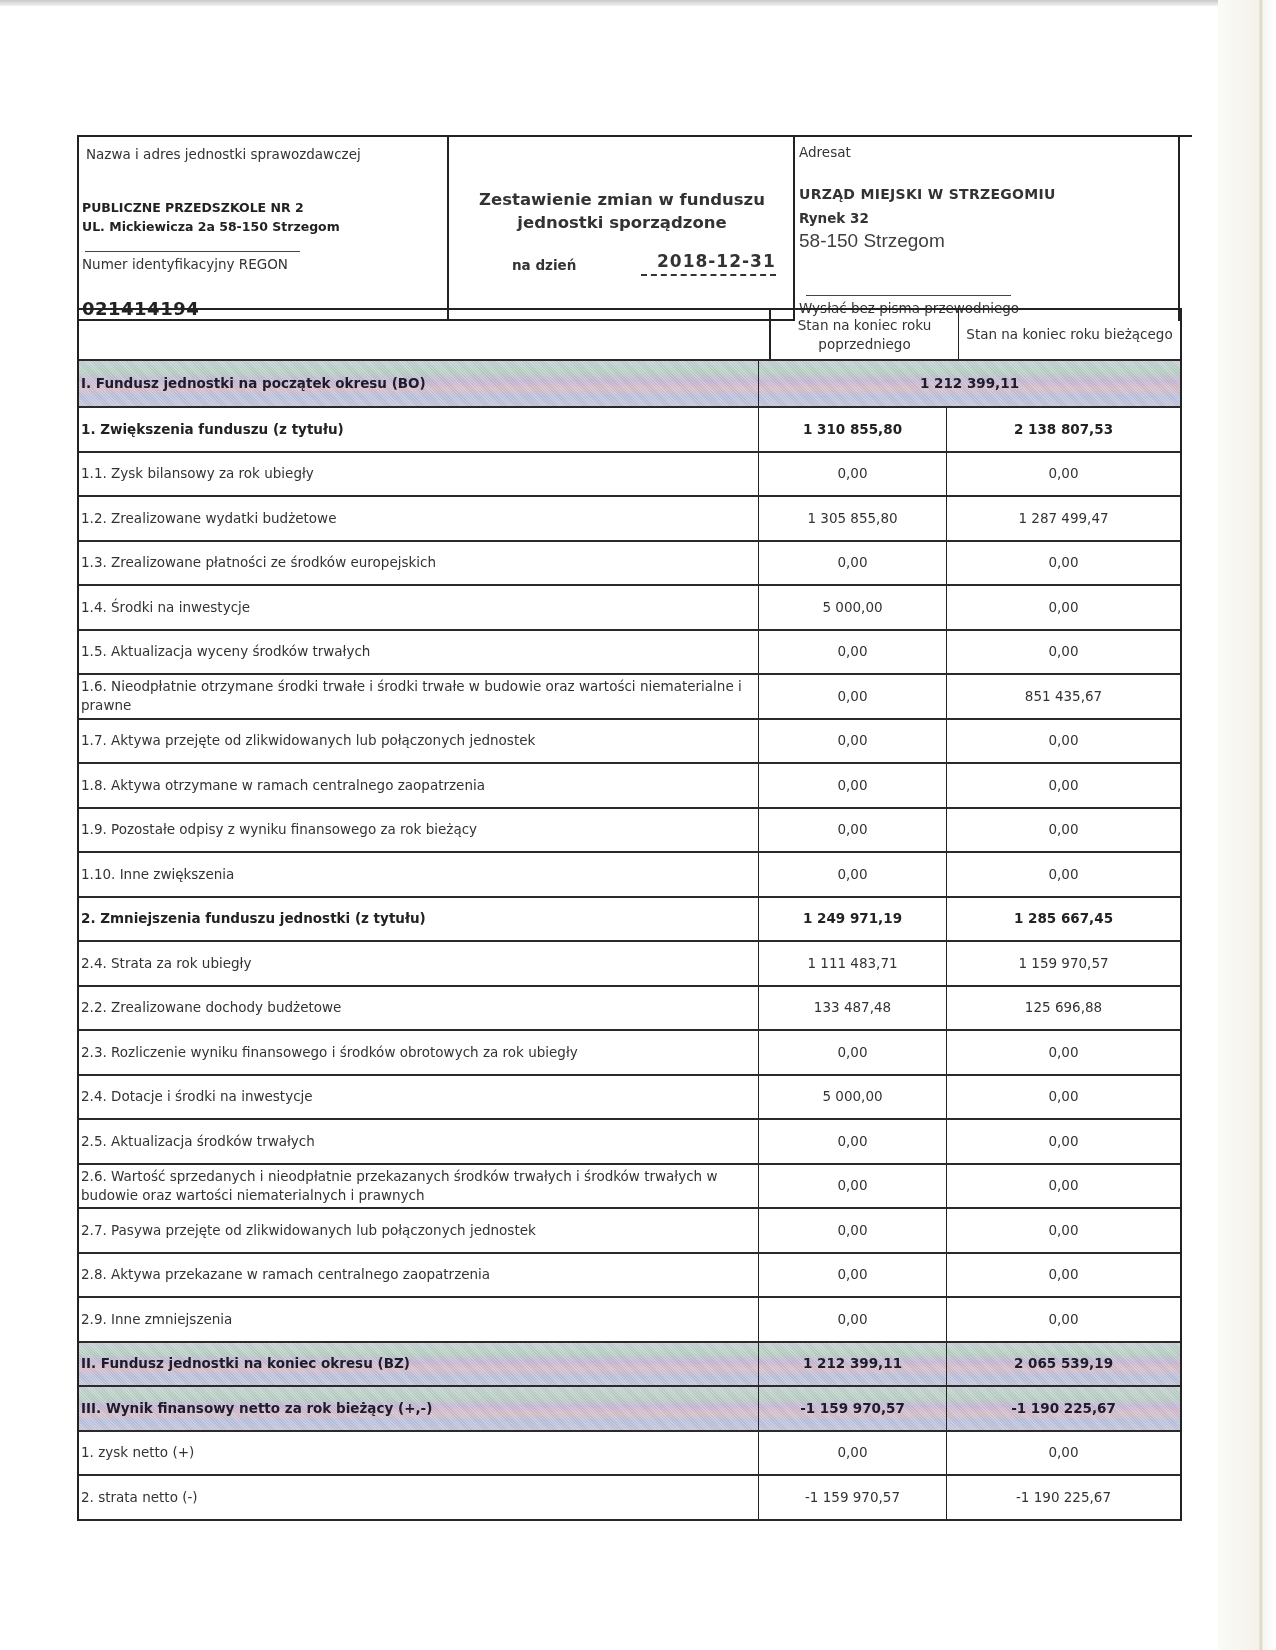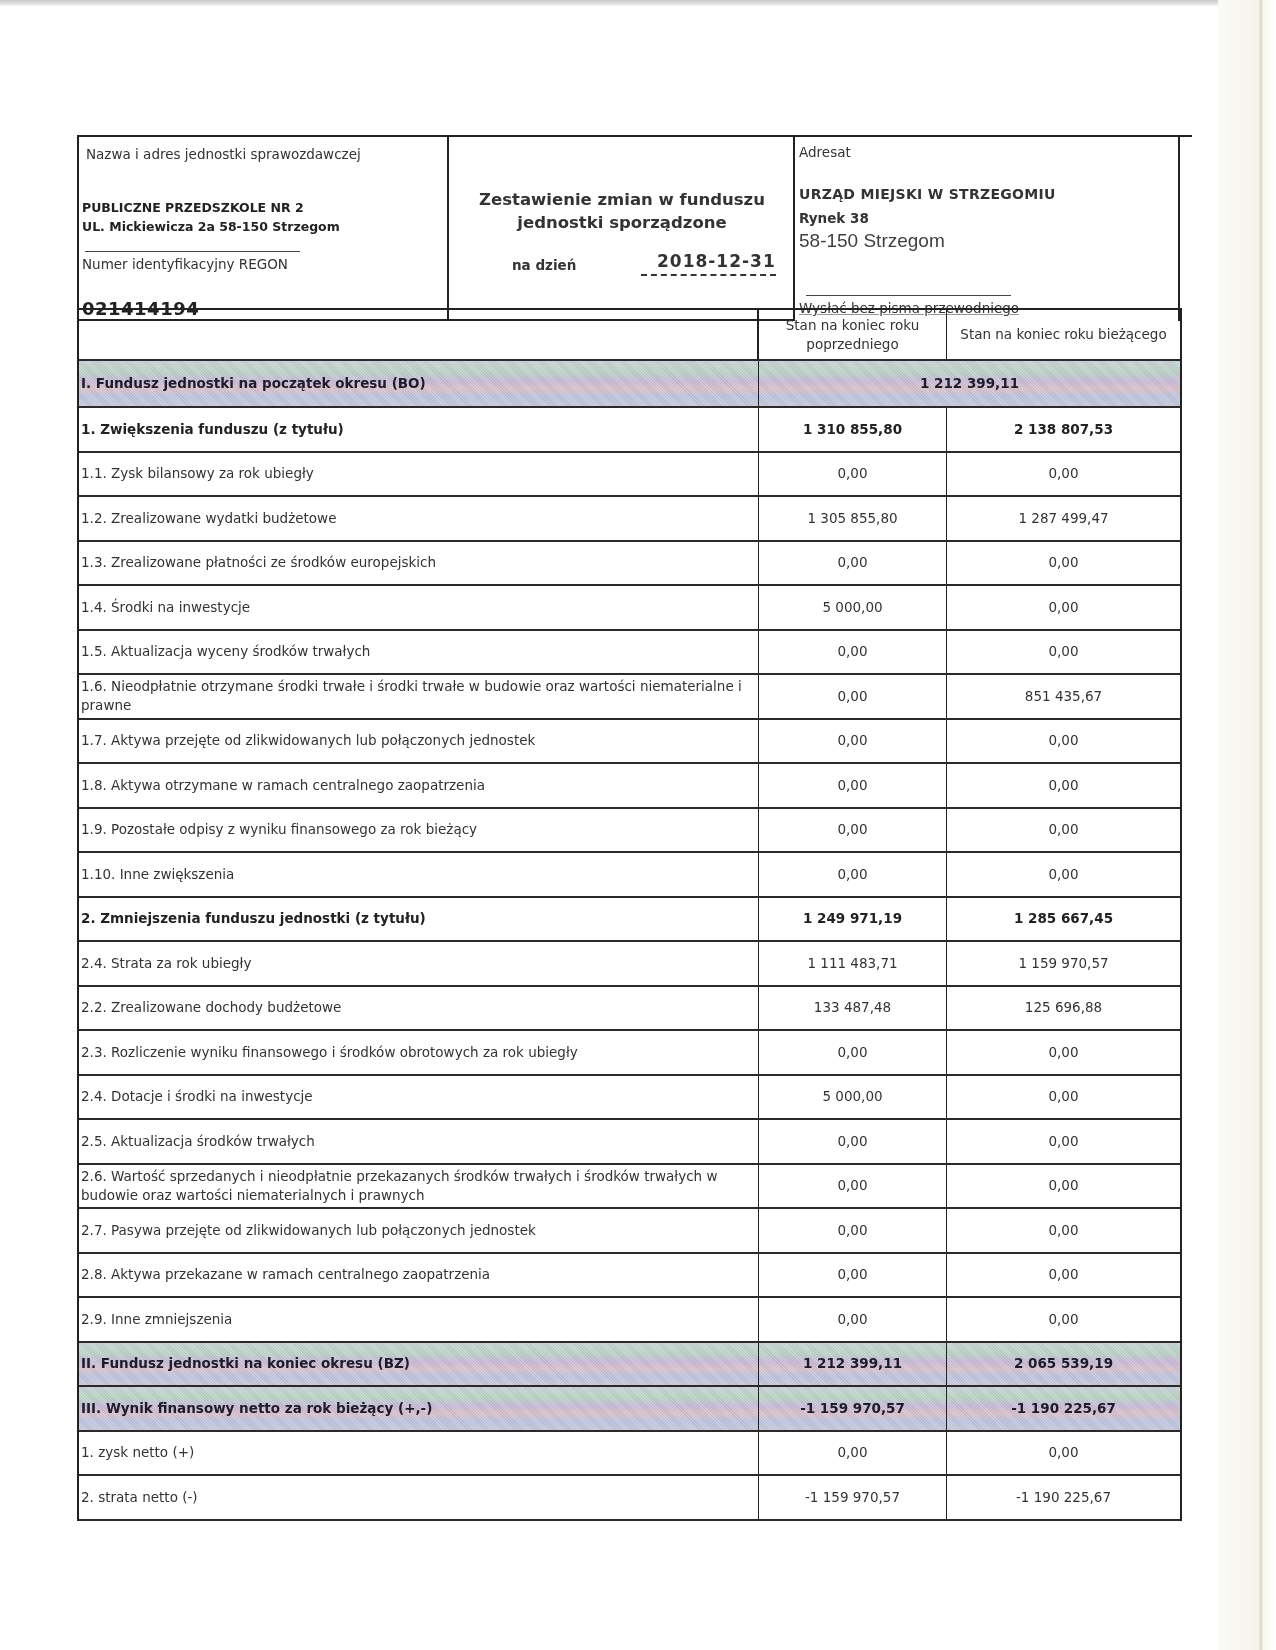--- a/index.html
+++ b/index.html
@@ -35,27 +35,27 @@
     font-size: 16.5px; font-weight: bold; line-height: 23px; color: #333; }
   .na-dzien { position: absolute; left: 63px; top: 120px; font-size: 13.5px; font-weight: bold; color: #333; }
   .date { position: absolute; left: 208px; top: 114px; font-size: 17px; font-weight: bold; letter-spacing: 1px; color: #333; }
   .date-dots { position: absolute; left: 192px; top: 137px; width: 135px; border-top: 2px dashed #333; }
 
   .adresat-label { position: absolute; left: 4px; top: 7px; }
   .addr-1 { position: absolute; left: 4px; top: 49px; font-size: 14px; font-weight: bold; letter-spacing: 0.3px; color: #333; }
   .addr-2 { position: absolute; left: 4px; top: 73px; font-size: 13.5px; font-weight: bold; color: #333; }
   .addr-3 { position: absolute; left: 4px; top: 93px; font-family: "Liberation Sans", sans-serif; font-size: 19px; color: #404040; }
   .addr-sep { position: absolute; left: 11px; top: 158px; width: 205px; border-top: 1px solid #444; }
-  .wyslac { position: absolute; left: 4px; top: 163px; font-size: 13.5px; color: #333; text-decoration: underline; text-decoration-color: #999; }
+  .wyslac { position: absolute; left: 4px; top: 163px; font-size: 13.5px; color: #333; text-decoration-color: #999; }
 
   
   .tbl { position: absolute; left: 77px; top: 308px; width: 1101px;
     border-left: 2px solid #222; border-right: 2px solid #222; }
   .row { position: relative; display: flex; height: 44.5px; border-bottom: 2.5px solid #2a2a2a; box-sizing: border-box; }
-  .row.head { height: 53px; border-top: 2px solid #222; }
+  .row.head { height: 53px; border-top: 2px solid #222; padding-left: 12px; }
   .row.head .c-label { border-right: 2px solid #222; }
   .c-label { width: 680px; box-sizing: border-box; display: flex; align-items: center;
     padding-left: 2px; font-size: 13.5px; color: #333; line-height: 19px; border-right: 1.5px solid #222; }
   .c-prev { width: 188px; box-sizing: border-box; display: flex; align-items: center; justify-content: center;
     font-size: 13.5px; color: #333; border-right: 1.5px solid #222; text-align: center; line-height: 19px; }
   .c-cur { flex: 1; display: flex; align-items: center; justify-content: center;
     font-size: 13.5px; color: #333; text-align: center; line-height: 19px; }
   .row.bold .c-label, .row.bold .c-prev, .row.bold .c-cur { font-weight: bold; color: #222; }
   .row.hl {
     background:
@@ -88,21 +88,21 @@
       <div>jednostki sporządzone</div>
     </div>
     <div class="na-dzien">na dzień</div>
     <div class="date">2018-12-31</div>
     <div class="date-dots"></div>
   </div>
 
   <div class="hdr-right">
     <div class="lbl adresat-label">Adresat</div>
     <div class="addr-1">URZĄD MIEJSKI W STRZEGOMIU</div>
-    <div class="addr-2">Rynek 38</div>
+    <div class="addr-2">Rynek 32</div>
     <div class="addr-3">58-150 Strzegom</div>
     <div class="addr-sep"></div>
     <div class="wyslac">Wysłać bez pisma przewodniego</div>
   </div>
 </div>
 
 <div class="tbl">
   <div class="row head">
     <div class="c-label"></div>
     <div class="c-prev">Stan na koniec roku poprzedniego</div>

